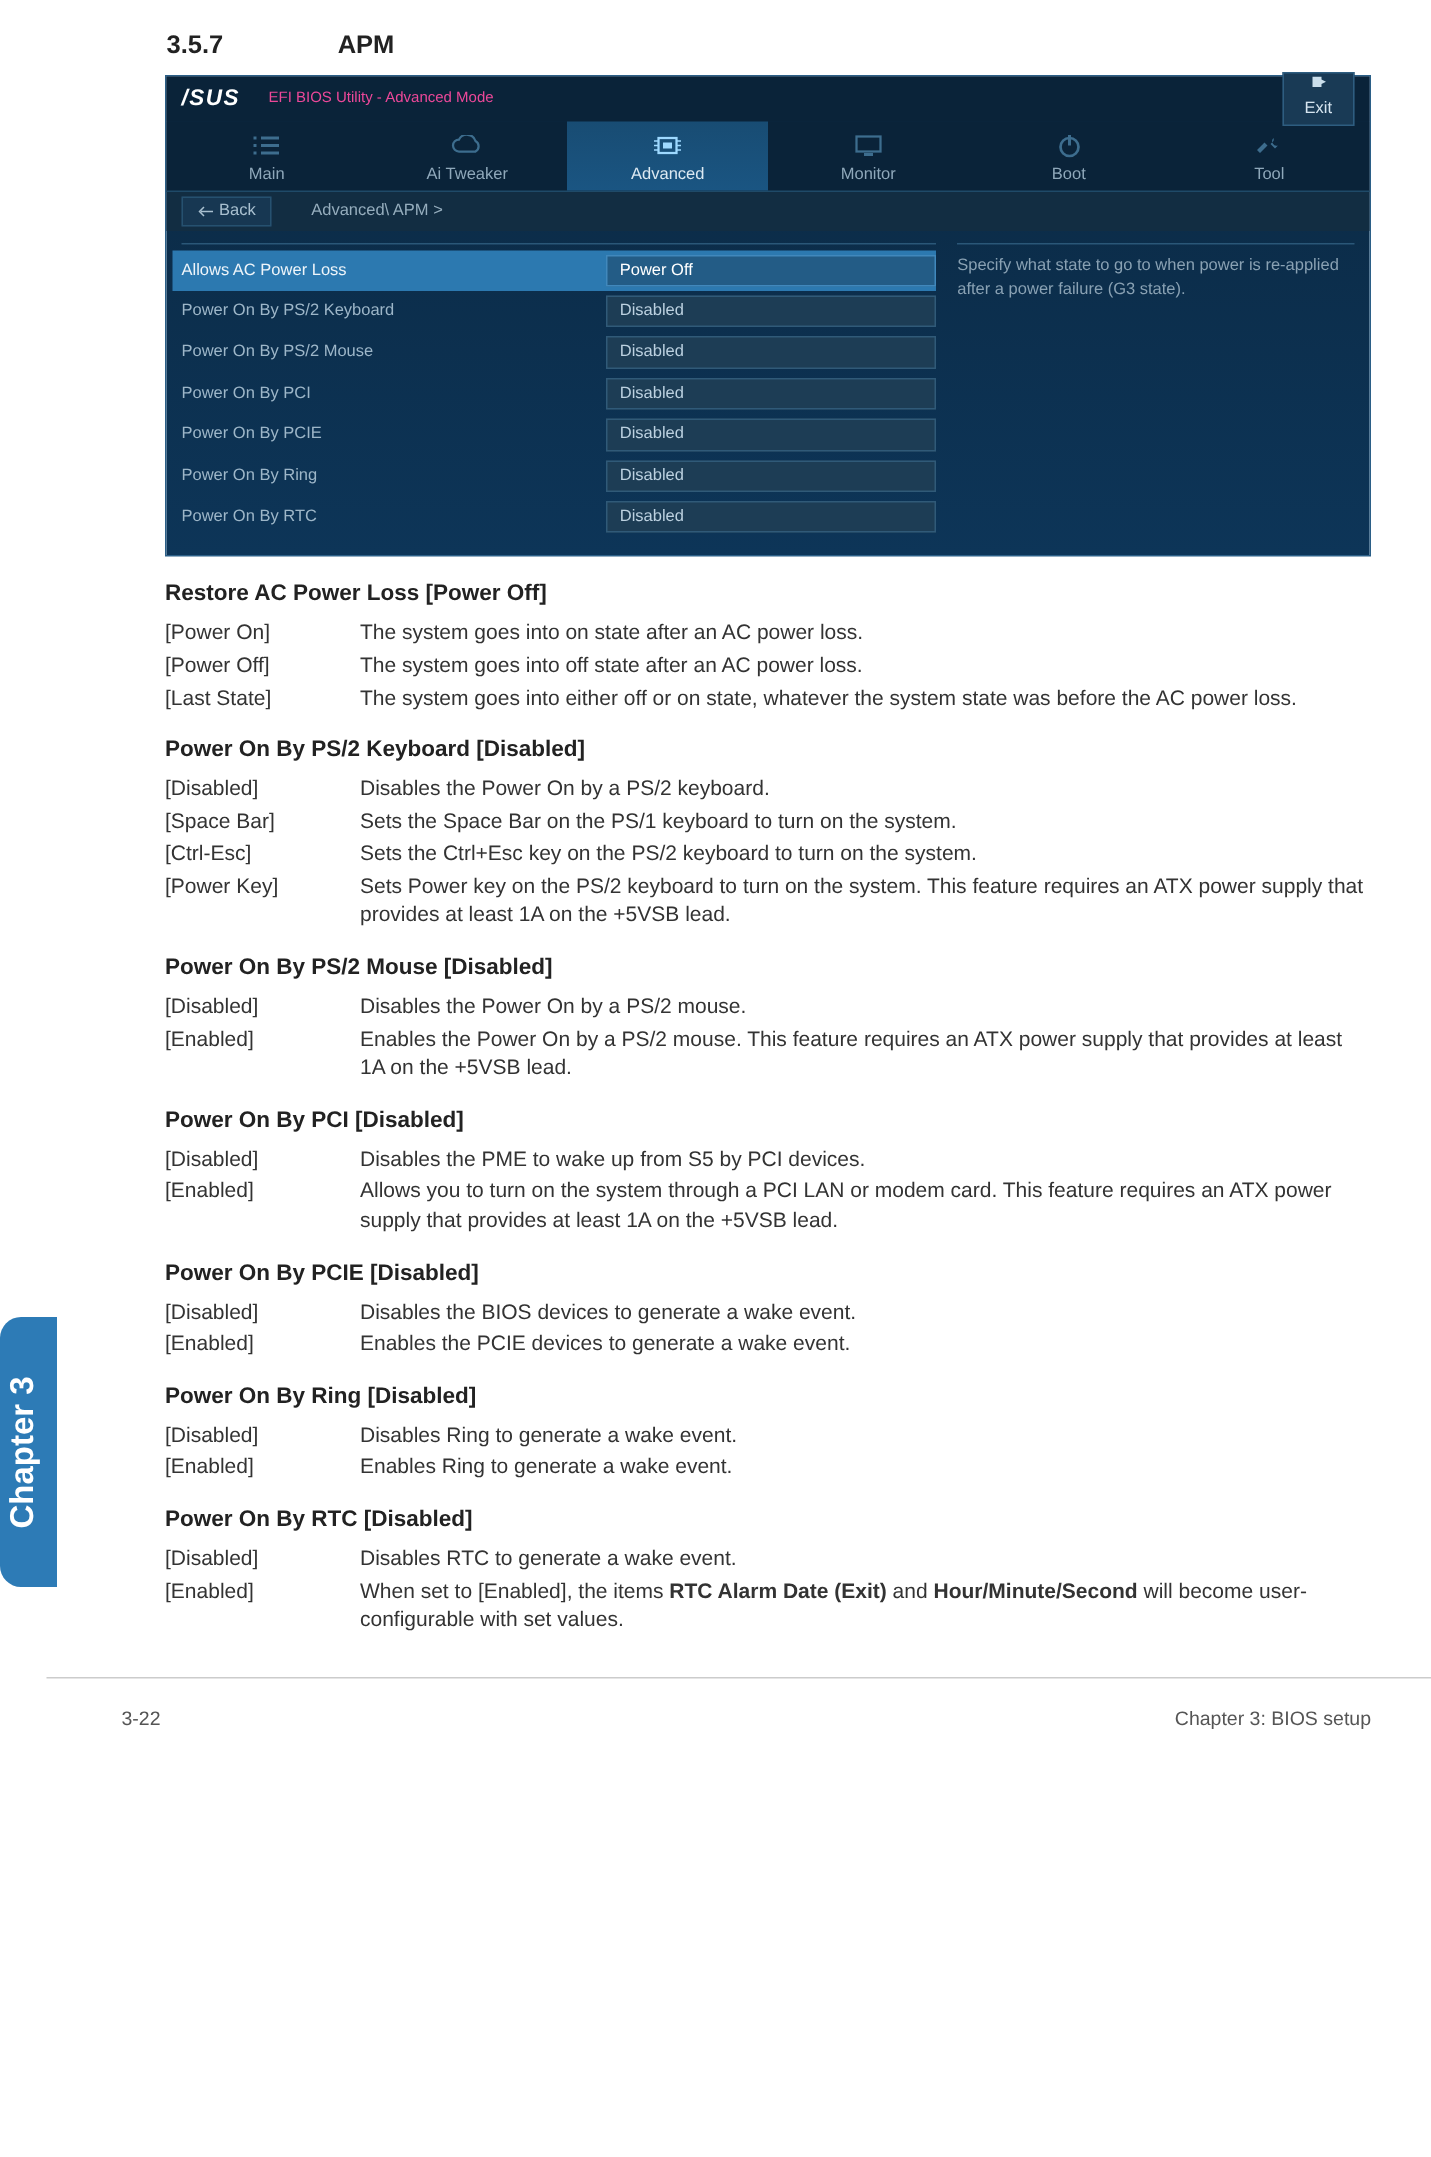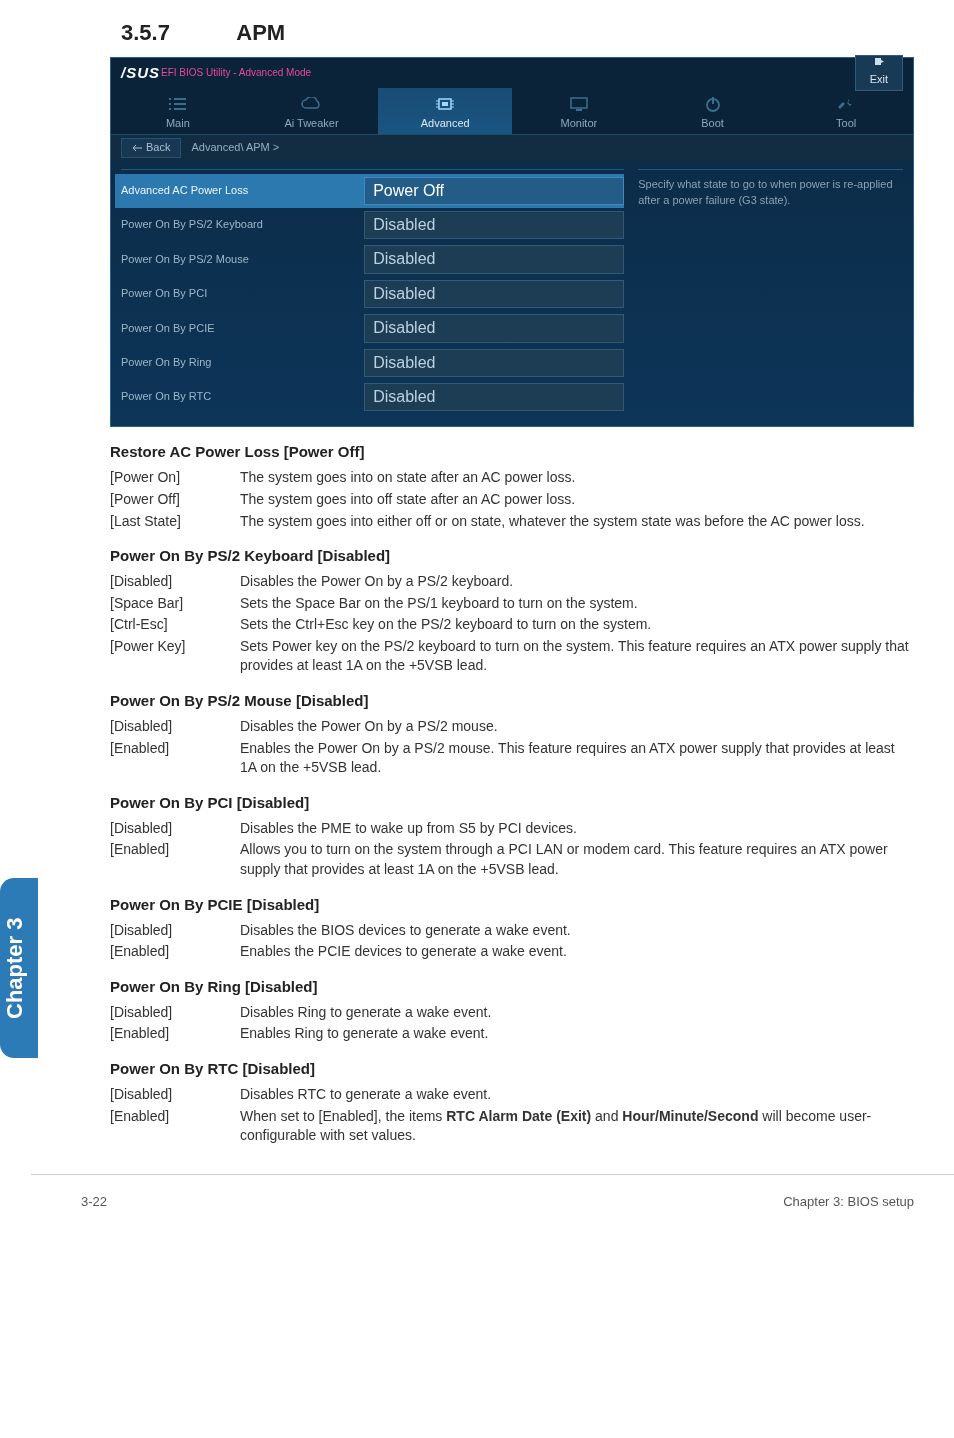--- a/index.html
+++ b/index.html
@@ -1,49 +1,49 @@
 <!DOCTYPE html>
 <html><head>
 <meta charset="utf-8">
 <style>
   * { margin: 0; padding: 0; box-sizing: border-box; }
   body { font-family: Arial, Helvetica, sans-serif; background: #fff; color: #333; width: 954px; margin: 0 auto; font-size: 14px; line-height: 1.4; }
   .page { padding: 0 40px 0 110px; }
-  .heading-357 { font-size: 22px; font-weight: bold; color: #222; margin: 18px 0 8px 11px; }
+  .heading-357 { font-size: 17px; font-weight: bold; color: #222; margin: 18px 0 8px 1px; }
   .heading-357 .num { display: inline-block; width: 110px; }
   .sub-heading { font-weight: bold; color: #222; margin: 14px 0 6px 0; font-size: 15px; }
   .option-row { display: flex; margin: 2px 0; }
   .option-key { width: 130px; flex-shrink: 0; }
   .option-val { flex: 1; }
   .footer { display: flex; justify-content: space-between; padding: 18px 40px 0 50px; font-size: 13px; color: #555; border-top: 1px solid #ccc; margin-top: 28px; margin-left: 31px; }
   .side-tab { position: absolute; left: 0; top: 860px; width: 38px; height: 180px; background: #2d7bb6; border-top-right-radius: 14px; border-bottom-right-radius: 14px; color: #fff; writing-mode: vertical-rl; text-align: center; font-size: 22px; font-weight: bold; transform: rotate(180deg); padding: 20px 0; }
   .wrapper { position: relative; }
 
   
   .bios { background: linear-gradient(#0b2943,#0d3558); color: #b9c8d4; border: 1px solid #2b5f87; font-size: 12px; margin-bottom: 12px; }
   .bios-header { display: flex; align-items: center; background: #0a2339; height: 30px; padding: 0 10px; justify-content: space-between; }
-  .bios-header-left { display: flex; align-items: center; gap: 1px; }
+  .bios-header-left { display: flex; align-items: center; gap: 19px; }
   .logo { color: #fff; font-style: italic; font-weight: bold; font-size: 15px; letter-spacing: 1px; }
   .bios-title { color: #ec4899; font-size: 10px; }
   .exit-btn { background: #193a55; border: 1px solid #2e5d80; padding: 2px 14px; color: #d6e5f0; font-size: 11px; display: flex; align-items: center; gap: 4px; flex-direction: column; }
   .tabs { display: flex; background: #0a2339; border-bottom: 1px solid #1f4a68; }
   .tab { flex: 1; text-align: center; padding: 6px 0 3px 0; font-size: 11px; color: #8fa8ba; }
   .tab-icon { height: 20px; display: flex; align-items: center; justify-content: center; font-size: 16px; color: #3d6d8e; margin-bottom: 2px; }
   .tab.active .tab-icon { color: #8fd9ff; }
   .tab.active { background: linear-gradient(#184c73,#1a5582); color: #dce9f2; }
-  .crumb-row { background: #122d42; padding: 3px 10px; font-size: 11px; color: #95adbd; display: flex; align-items: center; gap: 10px; }
+  .crumb-row { background: #122d42; padding: 3px 10px; font-size: 11px; color: #95adbd; display: flex; align-items: center; gap: 26px; }
   .back-btn { background: #173752; border: 1px solid #26516f; padding: 1px 10px; color: #a9c0d0; display: inline-flex; align-items: center; gap: 4px; }
   .bios-body { display: flex; padding: 8px 10px 12px 10px; gap: 14px; min-height: 195px; }
   .bios-left { flex: 1.9; border-top: 1px solid #2a5778; padding-top: 4px; }
   .bios-right { flex: 1; border-top: 1px solid #2a5778; padding-top: 6px; color: #89a1b3; font-size: 11px; line-height: 1.5; }
   .setting-row { display: flex; align-items: center; padding: 3px 0; font-size: 11px; }
   .setting-label { flex: 1; color: #9db6c8; }
   .setting-row.selected .setting-label { color: #eef5fa; }
   .setting-row.selected { background: #2c79b0; padding-left: 6px; margin-left: -6px; }
-  .value-chip { width: 260px; background: #1d3d55; border: 1px solid #305a78; color: #bcd1e0; text-align: left; padding: 2px 8px; font-size: 16px; }
+  .value-chip { width: 220px; background: #1d3d55; border: 1px solid #305a78; color: #bcd1e0; text-align: left; padding: 2px 8px; font-size: 11px; }
   .setting-row.selected .value-chip { background: #235c86; border-color: #4188bc; color: #fff; }
 
   
   svg { display: block; }
 </style>
 </head>
 <body>
 
 <div class="wrapper">
 <div class="side-tab">Chapter 3</div>
@@ -130,21 +130,21 @@
               <path d="M10 4H2M4 1L1 4l3 3" stroke="#a9c0d0" fill="none"></path>
             </svg>
       <span>Back</span>
     </div>
     <span>Advanced\ APM &gt;</span>
   </div>
 
   <div class="bios-body">
     <div class="bios-left">
       <div class="setting-row selected">
-        <div class="setting-label">Advanced AC Power Loss</div>
+        <div class="setting-label">Allows AC Power Loss</div>
         <div class="value-chip">Power Off</div>
       </div>
       <div class="setting-row">
         <div class="setting-label">Power On By PS/2 Keyboard</div>
         <div class="value-chip">Disabled</div>
       </div>
       <div class="setting-row">
         <div class="setting-label">Power On By PS/2 Mouse</div>
         <div class="value-chip">Disabled</div>
       </div>

